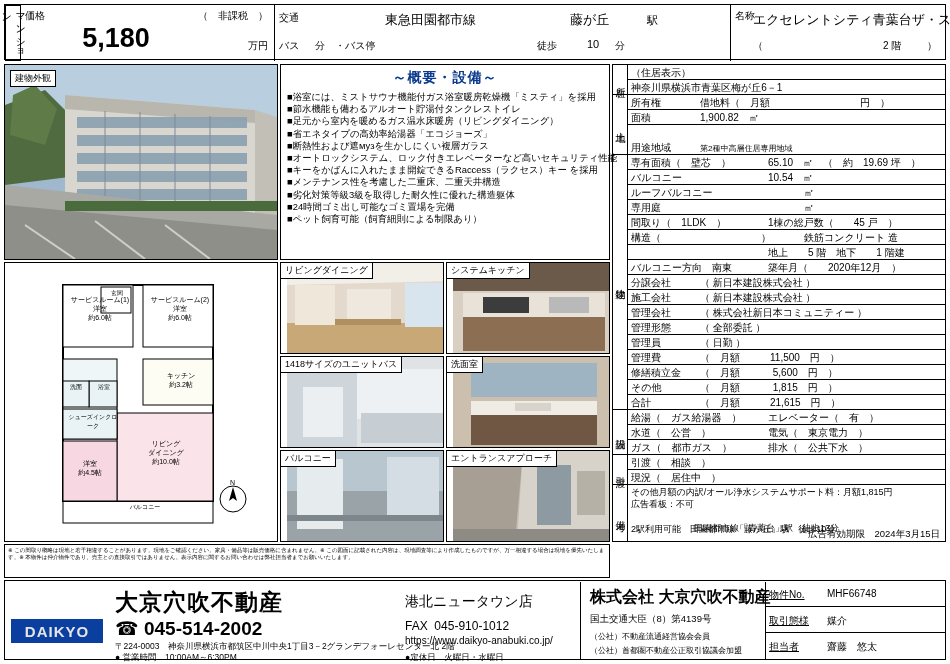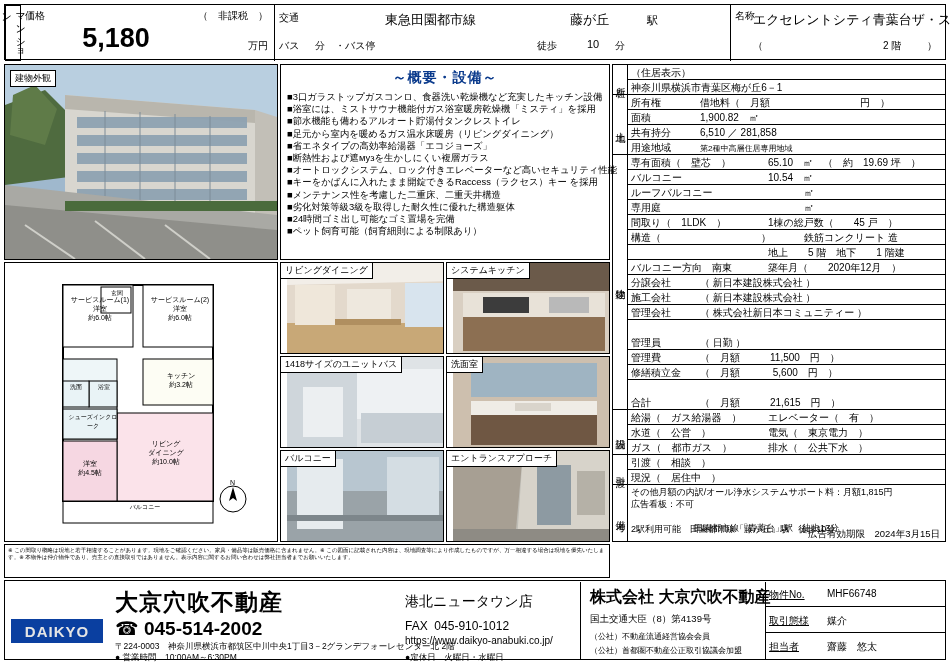--- a/index.html
+++ b/index.html
@@ -155,21 +155,20 @@
       </g>
 
       <rect x="60" y="136" width="212" height="10" fill="#4a6b3c"></rect>
     </svg>
     <div id="photoTag">建物外観</div>
   </div>
 
   <div class="bx" id="feat">
     <div id="featTitle">～概要・設備～</div>
     <div id="featList">
-      <div>■3口ガラストップガスコンロ、食器洗い乾燥機など充実したキッチン設備</div>
       <div>■浴室には、ミストサウナ機能付ガス浴室暖房乾燥機「ミスティ」を採用</div>
       <div>■節水機能も備わるアルオート貯湯付タンクレストイレ</div>
       <div>■足元から室内を暖めるガス温水床暖房（リビングダイニング）</div>
       <div>■省エネタイプの高効率給湯器「エコジョーズ」</div>
       <div>■断熱性および遮музを生かしにくい複層ガラス</div>
       <div>■オートロックシステム、ロック付きエレベーターなど高いセキュリティ性能</div>
       <div>■キーをかばんに入れたまま開錠できるRaccess（ラクセス）キー を採用</div>
       <div>■メンテナンス性を考慮した二重床、二重天井構造</div>
       <div>■劣化対策等級3級を取得した耐久性に優れた構造躯体</div>
       <div>■24時間ゴミ出し可能なゴミ置場を完備</div>
@@ -317,24 +316,20 @@
       </div>
 
     <div class="row" style="top:30px;width:318px">
         <span class="k">所有権</span>
         <span class="v" style="left:72px">借地料（　月額　　　　　　　　　円　）</span>
       </div>
     <div class="row" style="top:45px;width:318px">
         <span class="k">面積</span>
         <span class="v" style="left:72px">1,900.82　㎡</span>
       </div>
-    <div class="row" style="top:60px;width:318px">
-        <span class="k">共有持分</span>
-        <span class="v" style="left:72px">6,510 ／ 281,858</span>
-      </div>
     <div class="row" style="top:75px;width:318px">
         <span class="k">用途地域</span>
         <span class="v" style="left:72px;font-size:8px;top:3px">第2種中高層住居専用地域</span>
       </div>
 
     <div class="row" style="top:90px;width:318px">
         <span class="k">専有面積（　壁芯　）</span>
         <span class="v" style="left:140px">65.10　㎡　（　約　19.69 坪　）</span>
       </div>
     <div class="row" style="top:105px;width:318px">
@@ -369,31 +364,39 @@
         <span class="v" style="left:72px">（ 新日本建設株式会社 ）</span>
       </div>
     <div class="row" style="top:225px;width:318px">
         <span class="k">施工会社</span>
         <span class="v" style="left:72px">（ 新日本建設株式会社 ）</span>
       </div>
     <div class="row" style="top:240px;width:318px">
         <span class="k">管理会社</span>
         <span class="v" style="left:72px">（ 株式会社新日本コミュニティー ）</span>
       </div>
+    <div class="row" style="top:255px;width:318px">
+        <span class="k">管理形態</span>
+        <span class="v" style="left:72px">（ 全部委託 ）</span>
+      </div>
     <div class="row" style="top:270px;width:318px">
         <span class="k">管理員</span>
         <span class="v" style="left:72px">（ 日勤 ）</span>
       </div>
     <div class="row" style="top:285px;width:318px">
         <span class="k">管理費</span>
         <span class="v" style="left:72px">（　月額　　　11,500　円　）</span>
       </div>
     <div class="row" style="top:300px;width:318px">
         <span class="k">修繕積立金</span>
         <span class="v" style="left:72px">（　月額　　　 5,600　円　）</span>
+      </div>
+    <div class="row" style="top:315px;width:318px">
+        <span class="k">その他</span>
+        <span class="v" style="left:72px">（　月額　　　 1,815　円　）</span>
       </div>
     <div class="row" style="top:330px;width:318px">
         <span class="k">合計</span>
         <span class="v" style="left:72px">（　月額　　　21,615　円　）</span>
       </div>
 
     <div class="row" style="top:345px;width:318px">
         <span class="k">給湯（　ガス給湯器　）</span>
         <span class="v" style="left:140px">エレベーター（　有　）</span>
       </div>

